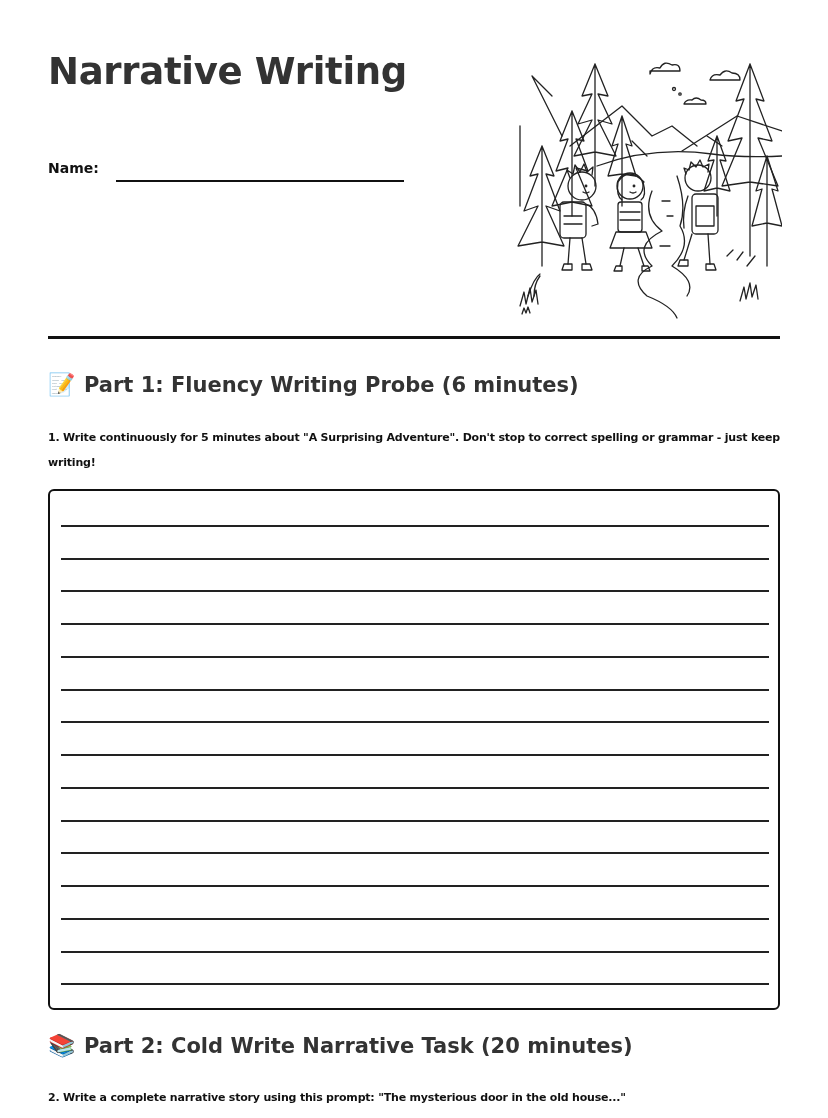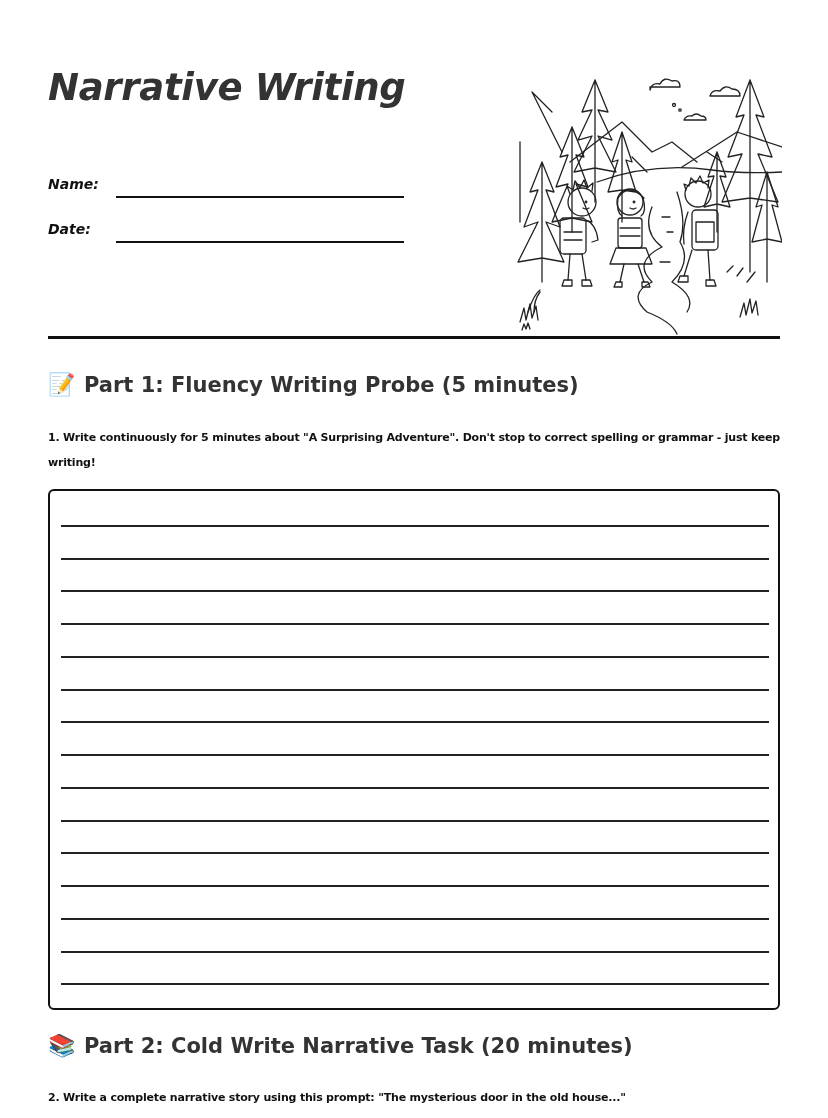--- a/index.html
+++ b/index.html
@@ -1,19 +1,19 @@
 <!DOCTYPE html>
 <html><head>
 <meta charset="utf-8">
 <style>
   * { box-sizing: border-box; margin: 0; padding: 0; }
   html, body { width: 828px; height: 1118px; background: #ffffff; overflow: hidden; }
   body { font-family: "DejaVu Sans", "Liberation Sans", sans-serif; color: #333333; position: relative; }
 
-  .header { position: absolute; left: 48px; top: 66px; width: 732px; height: 272px; font-style: italic; }
+  .header { position: absolute; left: 48px; top: 50px; width: 732px; height: 272px; }
   .title { position: absolute; left: 0; top: 0; font-size: 37px; line-height: 43px; font-weight: bold; color: #333333; letter-spacing: -0.3px; }
   .field-row { position: absolute; left: 0; width: 360px; height: 30px; text-align: right; }
   .field-row.name { top: 108px; }
   .field-row.date { top: 153px; }
   .field-label { position: absolute; left: 0; top: 2px; font-size: 14px; font-weight: bold; color: #111111; }
   .field-line { position: absolute; left: 68px; top: 22px; width: 288px; height: 2px; background: #111111; }
 
   .illustration { position: absolute; left: 464px; top: 6px; width: 270px; height: 264px; }
 
   .divider { position: absolute; left: 48px; top: 336px; width: 732px; height: 3px; background: #111111; }
@@ -33,24 +33,20 @@
 </head>
 <body>
 
 <div class="header">
   <div class="title">
     <div>Narrative Writing</div>
   </div>
 
   <div class="field-row name">
     <span class="field-label">Name:</span>
-    <div class="field-line"></div>
-  </div>
-  <div class="field-row date">
-    <span class="field-label">Date:</span>
     <div class="field-line"></div>
   </div>
 
   <svg class="illustration" viewBox="0 0 270 264" fill="none" stroke="#222" stroke-width="1.3" stroke-linecap="round" stroke-linejoin="round">
 
     <path d="M138 18 q2 -8 10 -6 q4 -8 12 -3 q8 -2 8 6 l-30 0 z"></path>
     <path d="M198 24 q2 -7 10 -5 q5 -7 12 -2 q8 0 8 7 l-30 0 z"></path>
     <path d="M172 48 q2 -5 8 -4 q4 -4 9 0 q5 0 5 4 l-22 0 z"></path>
     <circle cx="162" cy="33" r="1.5"></circle>
       <circle cx="168" cy="38" r="1.2"></circle>
@@ -109,21 +105,21 @@
     <path d="M16 240 q6 -18 12 -22 M22 240 q0 -12 6 -20"></path>
     <path d="M215 200 l6 -6 m4 10 l6 -8 m4 14 l8 -10"></path>
     <path d="M10 258 l2 -6 l2 5 l2 -6 l2 6"></path>
   </svg>
 </div>
 
 <div class="divider"></div>
 
 <div class="section-heading h1">
   <span class="emoji">📝</span>
-  <span>Part 1: Fluency Writing Probe (5 minutes)</span>
+  <span>Part 1: Fluency Writing Probe (6 minutes)</span>
 </div>
 
 <div class="prompt p1">1. Write continuously for 5 minutes about "A Surprising Adventure". Don't stop to correct spelling or grammar - just keep writing!</div>
 
 <div class="writing-box">
   <div class="ruled-line" style="top:34px"></div>
   <div class="ruled-line" style="top:67px"></div>
   <div class="ruled-line" style="top:99px"></div>
   <div class="ruled-line" style="top:132px"></div>
   <div class="ruled-line" style="top:165px"></div>

